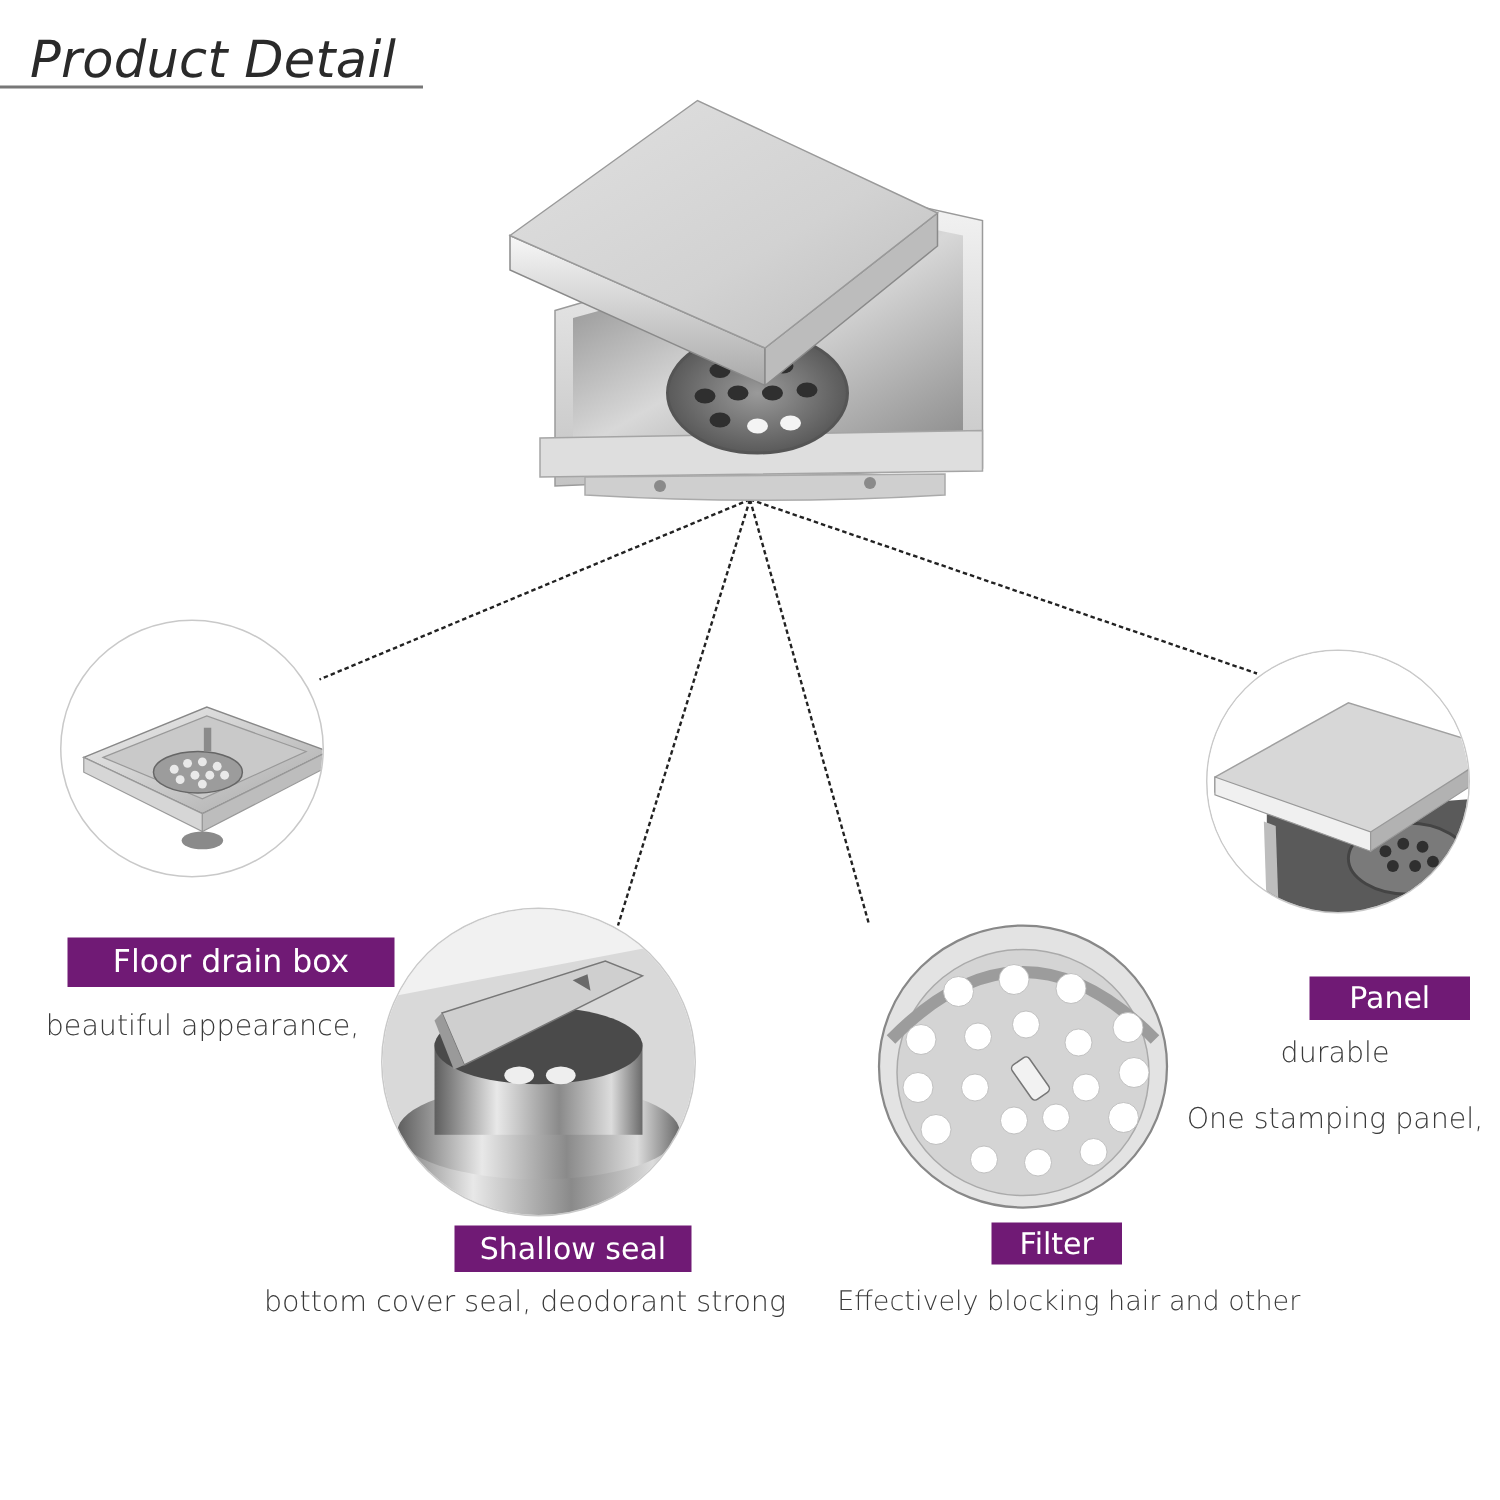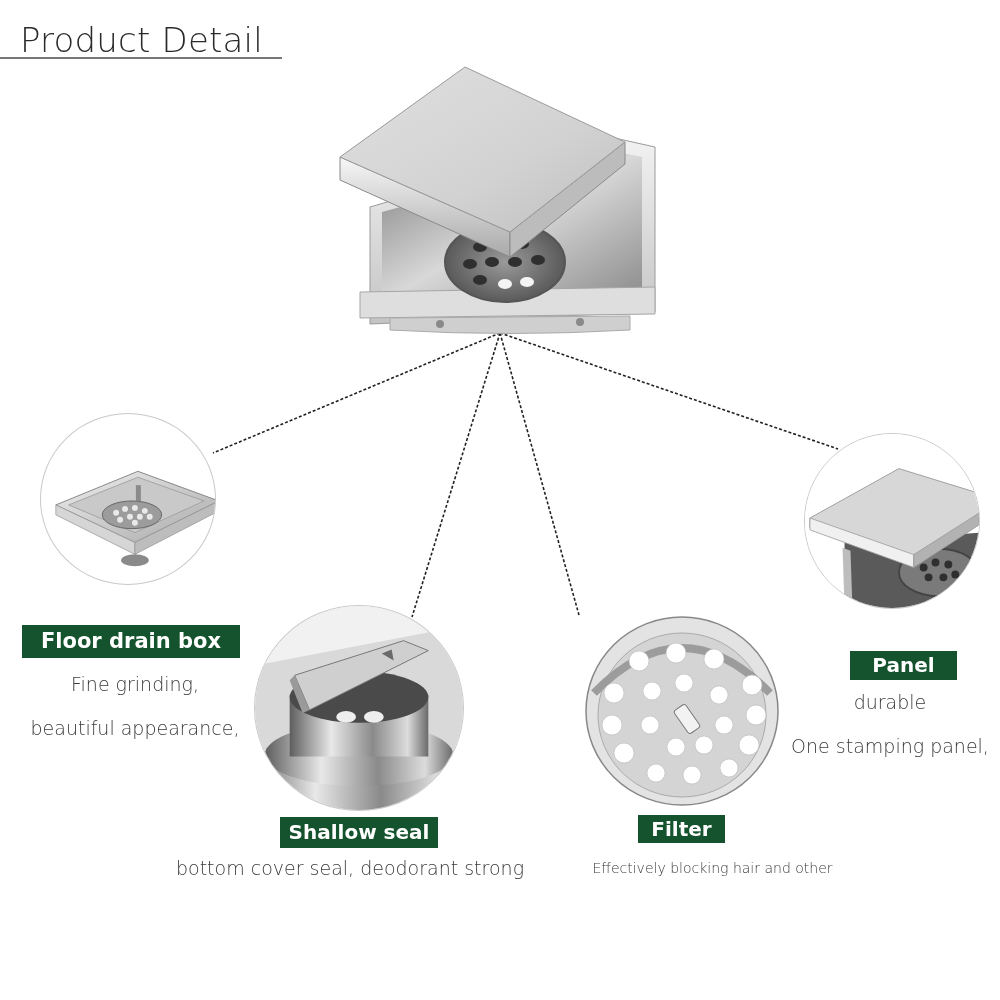--- a/index.html
+++ b/index.html
@@ -1,29 +1,29 @@
 <!DOCTYPE html>
 <html><head>
 <meta charset="utf-8">
 <style>
   * { margin:0; padding:0; box-sizing:border-box; }
   html, body { width:1000px; height:1000px; background:#ffffff; overflow:hidden; }
   body { position:relative; font-family:"DejaVu Sans", "Liberation Sans", sans-serif; color:#333; }
 
-  .title { position:absolute; left:20px; top:20px; font-size:34px; font-weight:300; color:#2a2a2a; letter-spacing:0.2px; font-family:"DejaVu Sans", sans-serif; }
+  .title { position:absolute; left:20px; top:20px; font-size:34px; font-weight:300; color:#2a2a2a; letter-spacing:0.2px; font-family:"DejaVu Sans", sans-serif;font-style:italic; }
   .title-rule { position:absolute; left:0; top:57px; width:282px; height:1.5px; background:#777; }
 
   .connectors { position:absolute; left:0; top:0; width:1000px; height:1000px; pointer-events:none; }
 
   .hero { position:absolute; left:330px; top:62px; width:330px; height:275px; }
 
   .circle { position:absolute; border-radius:50%; overflow:hidden; background:#fff; border:1.2px solid #c9c9c9; }
   .circle svg { width:100%; height:100%; display:block; }
 
-  .label { position:absolute; background:#14532d; color:#fff; font-weight:bold; text-align:center; font-family:"DejaVu Sans", sans-serif; }
+  .label { position:absolute; background:#701a75; color:#fff; font-weight:normal; text-align:center; font-family:"DejaVu Sans", sans-serif;margin-left:23px; }
   .desc { position:absolute; text-align:center; color:#3a3a3a; font-family:"DejaVu Sans", sans-serif; font-weight:300; }
   .desc .line { display:block; white-space:nowrap; }
 </style>
 </head>
 <body>
 
 <div class="title">Product Detail</div>
 <div class="title-rule"></div>
 
 <svg class="connectors" viewBox="0 0 1000 1000">
@@ -193,31 +193,30 @@
     </g>
     <path d="M38 115 L40 176 L48 176 L46 118 Z" fill="#bdbdbd"></path>
     <path d="M5 85 L95 35 L176 60 L176 80 L110 130 L5 95 Z" fill="#d7d7d7" stroke="#a0a0a0" stroke-width="1"></path>
     <path d="M5 85 L110 122 L110 135 L5 97 Z" fill="#f0f0f0" stroke="#999" stroke-width="0.8"></path>
     <path d="M110 122 L176 80 L176 92 L110 135 Z" fill="#b2b2b2" stroke="#999" stroke-width="0.8"></path>
   </svg>
 </div>
 
 <div class="label" style="left:22px; top:625px; width:218px; height:33px; font-size:21px; line-height:33px;">Floor drain box</div>
 <div class="desc" style="left:10px; top:662px; width:250px; font-size:19px; line-height:44px;">
-  <span class="line">Fine grinding,</span>
   <span class="line">beautiful appearance,</span>
 </div>
 
 <div class="label" style="left:280px; top:817px; width:158px; height:31px; font-size:20px; line-height:31px;">Shallow seal</div>
 <div class="desc" style="left:160px; top:846px; width:380px; font-size:19px; line-height:44px;">
   <span class="line">bottom cover seal, deodorant strong</span>
 </div>
 
 <div class="label" style="left:638px; top:815px; width:87px; height:28px; font-size:20px; line-height:28px;">Filter</div>
-<div class="desc" style="left:530px; top:846px; width:365px; font-size:14px; line-height:44px;">
+<div class="desc" style="left:530px; top:846px; width:365px; font-size:18px; line-height:44px;">
   <span class="line">Effectively blocking hair and other</span>
 </div>
 
 <div class="label" style="left:850px; top:651px; width:107px; height:29px; font-size:20px; line-height:29px;">Panel</div>
 <div class="desc" style="left:780px; top:680px; width:220px; font-size:19px; line-height:44px;">
   <span class="line">durable</span>
   <span class="line">One stamping panel,</span>
 </div>
 
 </body></html>

